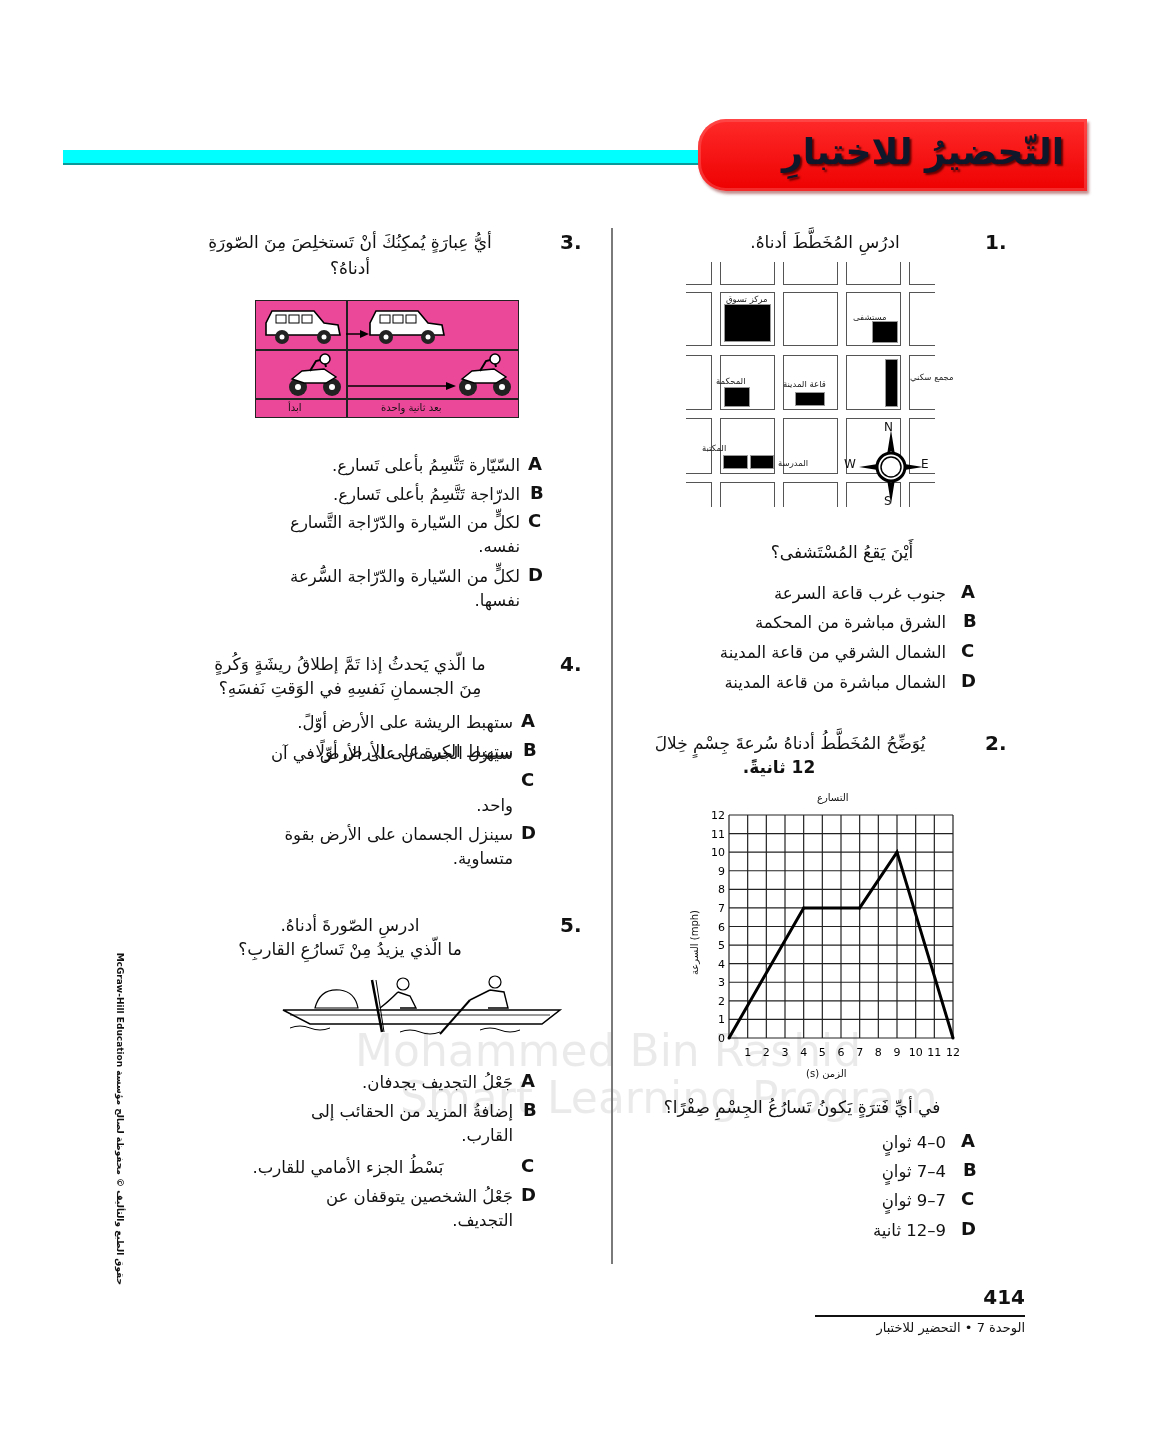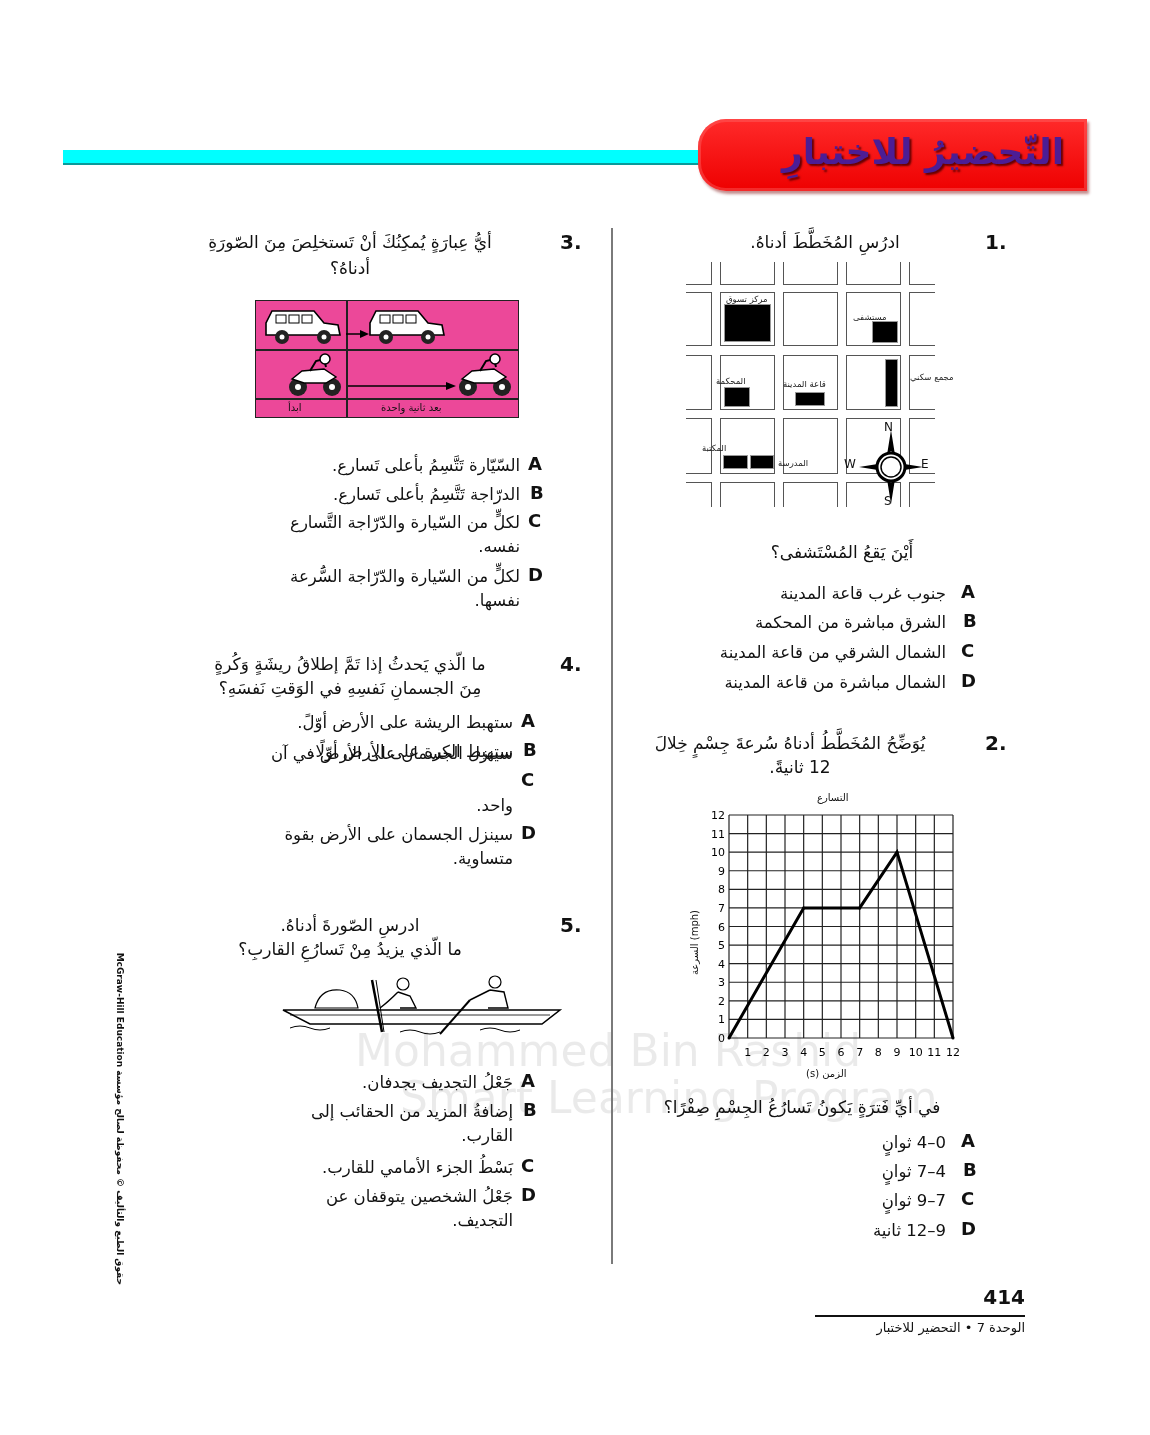--- a/index.html
+++ b/index.html
@@ -13,21 +13,21 @@
       left: 63px; top: 150px; width: 650px; height: 13px;
       background: #00ffff; border-bottom: 2px solid #0a9a9a;
     }
     .title-tab {
       left: 698px; top: 119px; width: 389px; height: 72px;
       background: linear-gradient(#ff2a2a, #ee0000);
       border-radius: 28px 0 0 28px;
       box-shadow: 2px 3px 3px rgba(120,0,0,0.45), inset 0 0 0 3px rgba(255,120,120,0.35);
     }
     .title-text {
-      right: 86px; top: 131px; font-size: 36px; font-weight: bold; color: #4c1d95;
+      right: 86px; top: 131px; font-size: 36px; font-weight: bold; color: #0f172a;
       direction: rtl; font-family: "DejaVu Sans", sans-serif;
       text-shadow: 2px 2px 2px #600;
       white-space: nowrap;
     }
     
     .divider { left: 611px; top: 228px; width: 2px; height: 1036px; background: #7a7a7a; }
     .q-num { position: absolute; font-weight: bold; font-size: 20px; direction: ltr; }
     .q-text { position: absolute; font-size: 17px; line-height: 24px; direction: rtl; text-align: center; }
     .opt { position: absolute; font-size: 16.5px; line-height: 23px; direction: rtl; text-align: right; }
     .opt-letter { position: absolute; font-weight: bold; font-size: 18px; direction: ltr; }
@@ -143,34 +143,34 @@
     </svg>
     <span class="compass-letter" style="left:198px; top:158px;">N</span>
     <span class="compass-letter" style="left:198px; top:232px;">S</span>
     <span class="compass-letter" style="left:158px; top:195px;">W</span>
     <span class="compass-letter" style="left:235px; top:195px;">E</span>
   </div>
 
   <span class="q-text" style="right:148px; top:540px; width:320px;">أَيْنَ يَقعُ المُسْتَشفى؟</span>
   <div>
     <span class="opt-letter" style="left:961px; top:581px;">A</span>
-    <span class="opt" style="right:204px; top:582px; width:330px;">جنوب غرب قاعة المدينة</span>
+    <span class="opt" style="right:204px; top:582px; width:330px;">جنوب غرب قاعة السرعة</span>
     <span class="opt-letter" style="left:963px; top:610px;">B</span>
     <span class="opt" style="right:204px; top:611px; width:330px;">الشرق مباشرة من المحكمة</span>
     <span class="opt-letter" style="left:961px; top:640px;">C</span>
     <span class="opt" style="right:204px; top:641px; width:330px;">الشمال الشرقي من قاعة المدينة</span>
     <span class="opt-letter" style="left:961px; top:670px;">D</span>
     <span class="opt" style="right:204px; top:671px; width:330px;">الشمال مباشرة من قاعة المدينة</span>
   </div>
 </div>
 
 <div>
   <span class="q-num" style="left:985px; top:731px;">2.</span>
   <span class="q-text" style="right:175px; top:731px; width:370px;">يُوَضِّحُ المُخَطَّطُ أدناهُ سُرعةَ جِسْمٍ خِلالَ</span>
-  <span class="q-text" style="right:165px; top:755px; width:370px;">12 ثانيةً.</span>
+  <span class="q-text" style="right:186px; top:755px; width:370px;font-weight:bold;">12 ثانيةً.</span>
 
   <div class="chart-label" style="left:817px; top:792px; font-size:10px; direction:rtl;">التسارع</div>
   <svg id="speed-chart" class="abs" style="left:680px; top:805px;" width="300" height="285">
       <line x1="49" y1="10" x2="49" y2="233" stroke="#222" stroke-width="1.2"></line>
       <line x1="67.66666666666666" y1="10" x2="67.66666666666666" y2="233" stroke="#222" stroke-width="1.2"></line>
       <line x1="86.33333333333333" y1="10" x2="86.33333333333333" y2="233" stroke="#222" stroke-width="1.2"></line>
       <line x1="105" y1="10" x2="105" y2="233" stroke="#222" stroke-width="1.2"></line>
       <line x1="123.66666666666666" y1="10" x2="123.66666666666666" y2="233" stroke="#222" stroke-width="1.2"></line>
       <line x1="142.33333333333334" y1="10" x2="142.33333333333334" y2="233" stroke="#222" stroke-width="1.2"></line>
       <line x1="161" y1="10" x2="161" y2="233" stroke="#222" stroke-width="1.2"></line>
@@ -355,21 +355,21 @@
     <line x1="190" y1="30" x2="160" y2="64" stroke="#000" stroke-width="2"></line>
   </svg>
 
   <div>
     <span class="opt-letter" style="left:521px; top:1070px;">A</span>
     <span class="opt" style="right:637px; top:1071px; width:330px;">جَعْلُ التجديف يجدفان.</span>
     <span class="opt-letter" style="left:523px; top:1099px;">B</span>
     <span class="opt" style="right:637px; top:1100px; width:330px;">إضافةُ المزيد من الحقائب إلى</span>
     <span class="opt" style="right:637px; top:1124px; width:330px;">القارب.</span>
     <span class="opt-letter" style="left:521px; top:1155px;">C</span>
-    <span class="opt" style="right:637px; top:1156px; width:330px;">بَسْطُ الجزء الأمامي للقارب.</span>
+    <span class="opt" style="right:637px; top:1156px; width:330px;text-align:center;">بَسْطُ الجزء الأمامي للقارب.</span>
     <span class="opt-letter" style="left:521px; top:1184px;">D</span>
     <span class="opt" style="right:637px; top:1185px; width:330px;">جَعْلُ الشخصين يتوقفان عن</span>
     <span class="opt" style="right:637px; top:1209px; width:330px;">التجديف.</span>
   </div>
 </div>
 
 <div class="abs page-num">414</div>
 <div class="abs footer-rule"></div>
 <div class="abs footer-text">الوحدة 7 • التحضير للاختبار</div>
 

